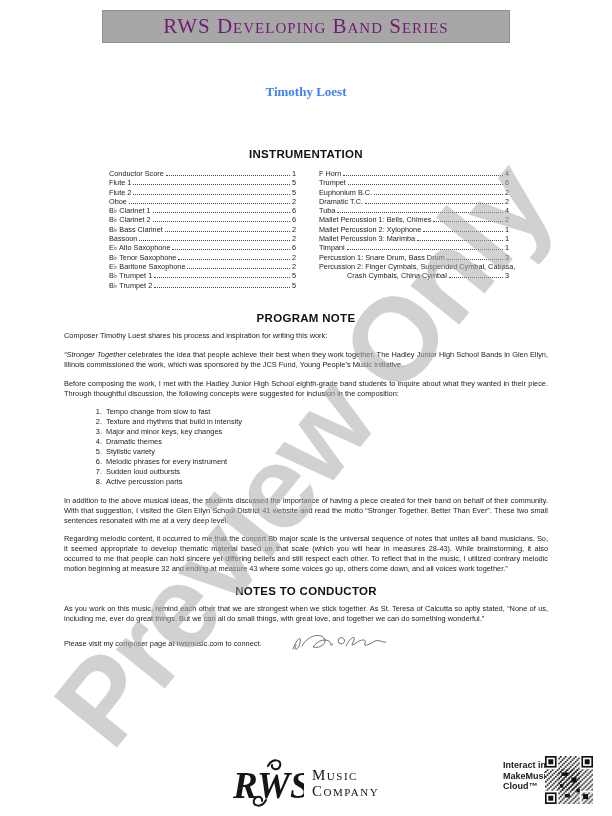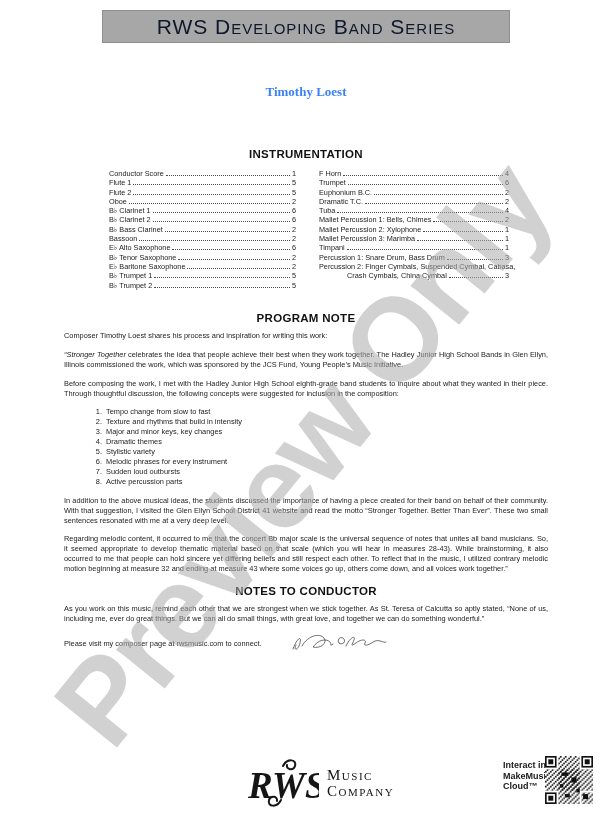--- a/index.html
+++ b/index.html
@@ -7,22 +7,22 @@
     position:relative;width:612px;height:816px;margin:0 auto;background:#fff;
     font-family:"Liberation Sans",sans-serif;color:#1e1e1e;overflow:hidden;
   }
   
   .banner{
     position:absolute;left:102px;top:10px;width:408px;height:33px;
     background:#a7a7a7;border:1px solid #8f8f8f;box-sizing:border-box;
     display:flex;align-items:center;justify-content:center;
   }
   .banner-text{
-    font-family:Liberation Sans, sans-serif;font-variant:small-caps;
-    font-size:21px;letter-spacing:1px;color:#0f172a;
+    font-family:Liberation Serif, serif;font-variant:small-caps;
+    font-size:21px;letter-spacing:1px;color:#701a75;
   }
   .title{
     position:absolute;left:0;top:50px;width:612px;text-align:center;
     font-family:"Liberation Serif",serif;font-weight:700;font-size:27px;color:#161616;
   }
   .composer{
     position:absolute;left:0;top:84px;width:612px;text-align:center;
     font-family:"Liberation Serif",serif;font-weight:700;font-size:13px;color:#3b82f6;
   }
   
@@ -45,21 +45,21 @@
   .body-col p{margin:0 0 9px 0;text-align:justify;}
   .lead-title{font-weight:normal;font-style:italic;}
   ol.concepts{margin:0 0 9px 0;padding-left:40px;}
   ol.concepts li{margin:0;padding-left:2px;text-align:left;}
   .notes-h{margin-top:13px;}
   .visit-line{display:flex;align-items:center;margin:0 0 1px 0;gap:20px;}
   .visit-line .vt{white-space:nowrap;}
   .sig{margin-left:7px;margin-top:-3px;}
   .bio{ text-align:right;font-style:italic;margin-top:3px;}
   
-  .logo-block{position:absolute;left:247px;top:756px;display:flex;align-items:center;}
+  .logo-block{position:absolute;left:232px;top:756px;display:flex;align-items:center;}
   .logo-name{margin-left:8px;font-family:"Liberation Serif",serif;font-variant:small-caps;
     font-size:15px;letter-spacing:1.5px;line-height:16px;color:#141414;}
   .cloud-block{position:absolute;left:503px;top:760px;font-weight:bold;font-size:9px;line-height:10.5px;color:#1a1a1a;}
   .qr{position:absolute;left:545px;top:756px;}
   
   .watermark{
     position:absolute;left:-118px;top:386px;width:840px;text-align:center;
     font-size:118px;font-weight:bold;letter-spacing:-3px;white-space:nowrap;
     color:rgba(172,172,172,0.55);transform:rotate(-51deg);
     z-index:40;pointer-events:none;

